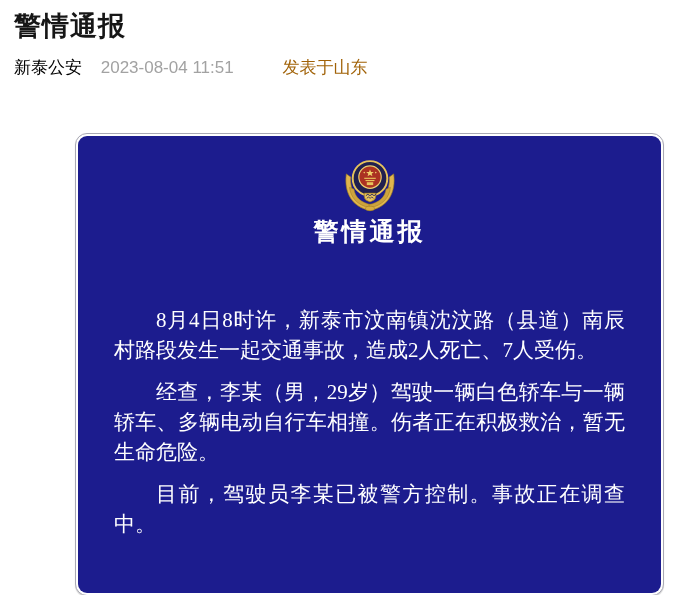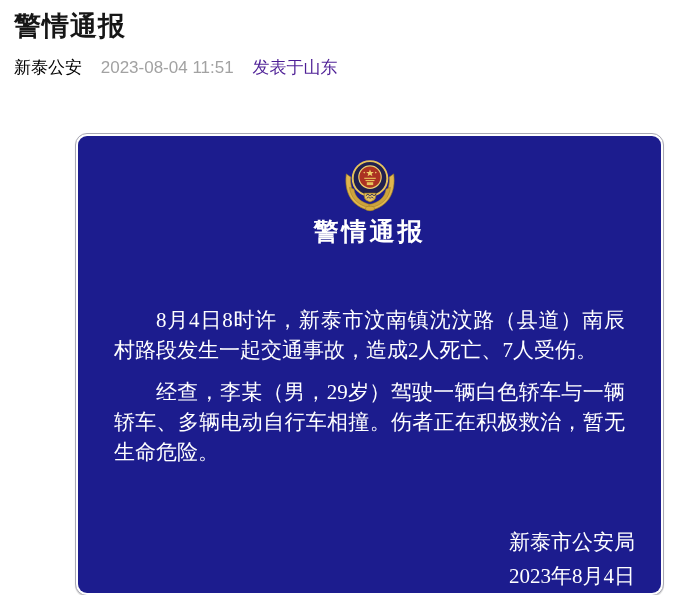--- a/index.html
+++ b/index.html
@@ -32,24 +32,24 @@
     line-height: 22px;
     white-space: nowrap;
   }
   .account-name {
     color: #000000;
     margin-right: 14px;
     cursor: pointer;
   }
   .meta-time {
     color: #a2a2a2;
-    margin-right: 14px;
   }
   .meta-location {
-    color: #4c1d95;
+    color: #a16207;
+    margin-left: 44px;
   }
 
   
   .notice-frame {
     position: absolute;
     left: 75px;
     top: 133px;
     width: 589px;
     height: 463px;
     box-sizing: border-box;
@@ -141,20 +141,21 @@
           <path d="M43.5 65 l3.2 -2.2 3.2 2.2 3.2 -2.2 3.2 2.2 3.2 -2.2" fill="none" stroke="#23235f" stroke-width="1.4"></path>
           <path d="M45 69 l2.6 -1.8 2.6 1.8 2.6 -1.8 2.6 1.8" fill="none" stroke="#23235f" stroke-width="1.2"></path>
         </svg>
       </div>
 
       <div class="notice-title">警情通报</div>
 
       <div class="notice-body">
         <p>8月4日8时许，新泰市汶南镇沈汶路（县道）南辰村路段发生一起交通事故，造成2人死亡、7人受伤。</p>
         <p>经查，李某（男，29岁）驾驶一辆白色轿车与一辆轿车、多辆电动自行车相撞。伤者正在积极救治，暂无生命危险。</p>
+        <p>目前，驾驶员李某已被警方控制。事故正在调查中。</p>
       </div>
 
       <div class="signature">
         <div>新泰市公安局</div>
         <div>2023年8月4日</div>
       </div>
 
     </div>
   </div>
 

